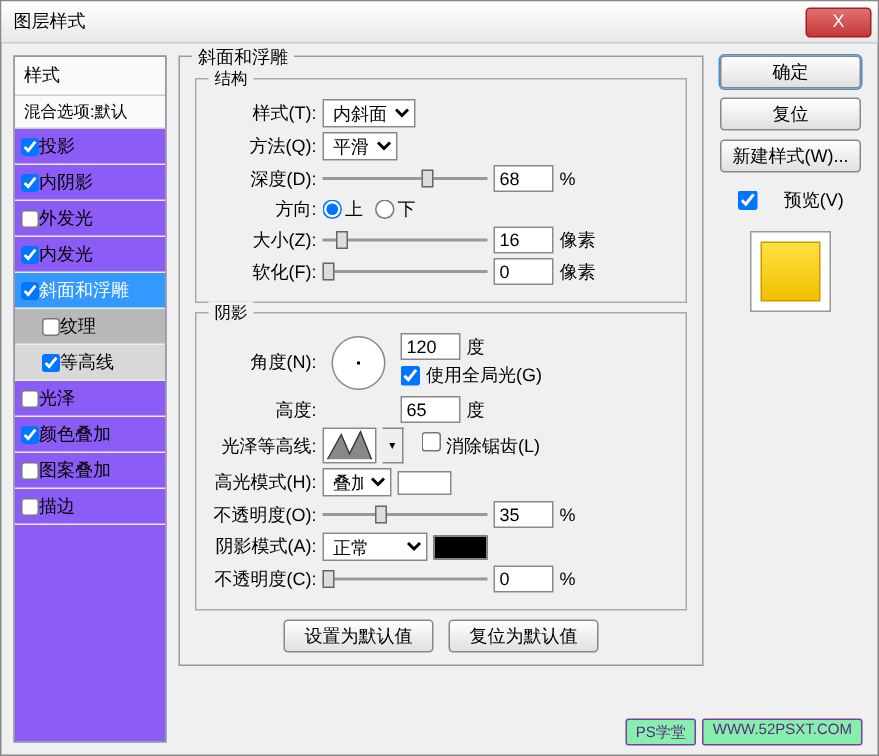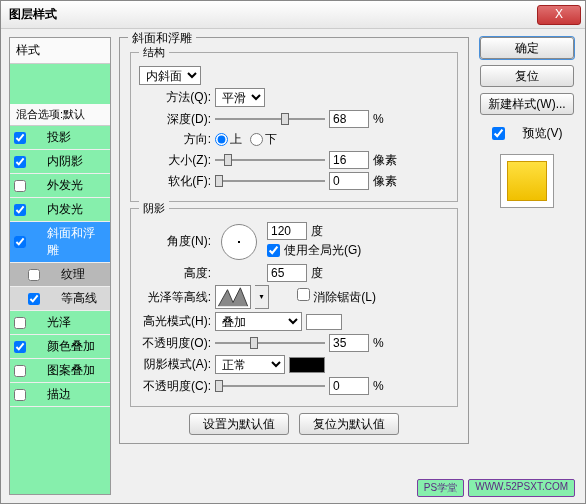--- a/index.html
+++ b/index.html
@@ -1,25 +1,25 @@
 <!DOCTYPE html>
 <html><head>
 <meta charset="utf-8">
 <style>
 * { box-sizing: border-box; margin: 0; padding: 0; font-family: "Microsoft YaHei", SimSun, sans-serif; font-size: 12px; }
 body { background: #f0f0f0; }
 .dialog { width: 586px; height: 504px; background: #f0f0f0; border: 1px solid #888; position: relative; }
 .titlebar { height: 28px; background: linear-gradient(#fff, #e8e8e8); display: flex; align-items: center; padding: 0 4px; border-bottom: 1px solid #ccc; }
-.titlebar-text { flex: 1; padding-left: 4px; font-size: 12px; font-weight: bold; }
+.titlebar-text { flex: 1; padding-left: 4px; font-size: 12px; }
 .close-btn { width: 44px; height: 20px; background: linear-gradient(#e07070, #c83838); color: #fff; border: 1px solid #a02020; border-radius: 3px; text-align: center; line-height: 16px; cursor: pointer; font-family: Arial; }
 .body { display: flex; padding: 8px; gap: 8px; height: calc(100% - 28px); }
-.left-panel { width: 102px; border: 1px solid #999; background: #86efac; }
+.left-panel { width: 102px; border: 1px solid #999; background: #8b5cf6; }
 .left-header { padding: 4px 6px; border-bottom: 1px solid #ccc; background: #fafafa; }
-.left-sub { padding: 3px 6px; border-bottom: 1px solid #ccc; background: #fafafa; font-size: 11px; margin-top: 40px; }
-.left-item { padding: 3px 4px; display: flex; align-items: center; gap: 21px; border-bottom: 1px solid #eee; cursor: pointer; }
+.left-sub { padding: 3px 6px; border-bottom: 1px solid #ccc; background: #fafafa; font-size: 11px; }
+.left-item { padding: 3px 4px; display: flex; align-items: center; gap: 0; border-bottom: 1px solid #eee; cursor: pointer; }
 .left-item.selected { background: #3399ff; color: #fff; }
 .left-item input[type=checkbox] { width: 12px; height: 12px; }
 .left-item.indent { padding-left: 18px; background: #d8d8d8; }
 .left-item.indent.sel2 { background: #b8b8b8; }
 .center-panel { flex: 1; position: relative; }
 .fieldset { border: 1px solid #999; margin-bottom: 4px; padding: 8px 10px 8px 10px; position: relative; }
 .fieldset-title { position: absolute; top: -8px; left: 8px; background: #f0f0f0; padding: 0 4px; font-size: 12px; }
 .inner-fieldset { border: 1px solid #aaa; padding: 10px 16px 8px 8px; position: relative; margin-top: 6px; }
 .inner-title { position: absolute; top: -8px; left: 8px; background: #f0f0f0; padding: 0 4px; font-size: 11px; }
 .row { display: flex; align-items: center; margin: 3px 0; gap: 4px; }
@@ -110,20 +110,21 @@
         </div>
     </div>
 
     <div class="center-panel">
       <div class="fieldset">
         <div class="fieldset-title">斜面和浮雕</div>
 
         <div class="inner-fieldset">
           <div class="inner-title">结构</div>
           <div class="row">
+            <span class="row-label">样式(T):</span>
             <select><option>内斜面</option></select>
           </div>
           <div class="row">
             <span class="row-label">方法(Q):</span>
             <select><option>平滑</option></select>
           </div>
           <div class="row">
             <span class="row-label">深度(D):</span>
             <div class="slider">
                 <div class="slider-track"></div>
@@ -186,25 +187,25 @@
             <span style="width:48px"></span>
             <input class="num-input" value="65" style="">
             <span class="unit">度</span>
           </div>
           <div class="row">
             <span class="row-label">光泽等高线:</span>
             <span class="contour-box"><svg viewBox="0 0 36 24">
                   <polyline points="2,22 12,4 18,18 26,2 34,22" fill="#888" stroke="#333"></polyline>
                 </svg></span>
               <span class="dropdown-arrow">▾</span>
-            <label style="margin-left:24px"><input type="checkbox" style=""> <span>消除锯齿(L)</span></label>
+            <label style="margin-left:8px"><input type="checkbox" style=""> <span>消除锯齿(L)</span></label>
           </div>
           <div class="row">
             <span class="row-label">高光模式(H):</span>
-            <select style="width:87px"><option>叠加</option></select>
+            <select style="width:46px"><option>叠加</option></select>
             <span class="color-swatch" style="background:#fff"></span>
           </div>
           <div class="row">
             <span class="row-label">不透明度(O):</span>
             <div class="slider">
                 <div class="slider-track"></div>
                 <div class="slider-thumb" style="left:32%"></div>
               </div>
             <input class="num-input" value="35" style="">
             <span class="unit">%</span>

